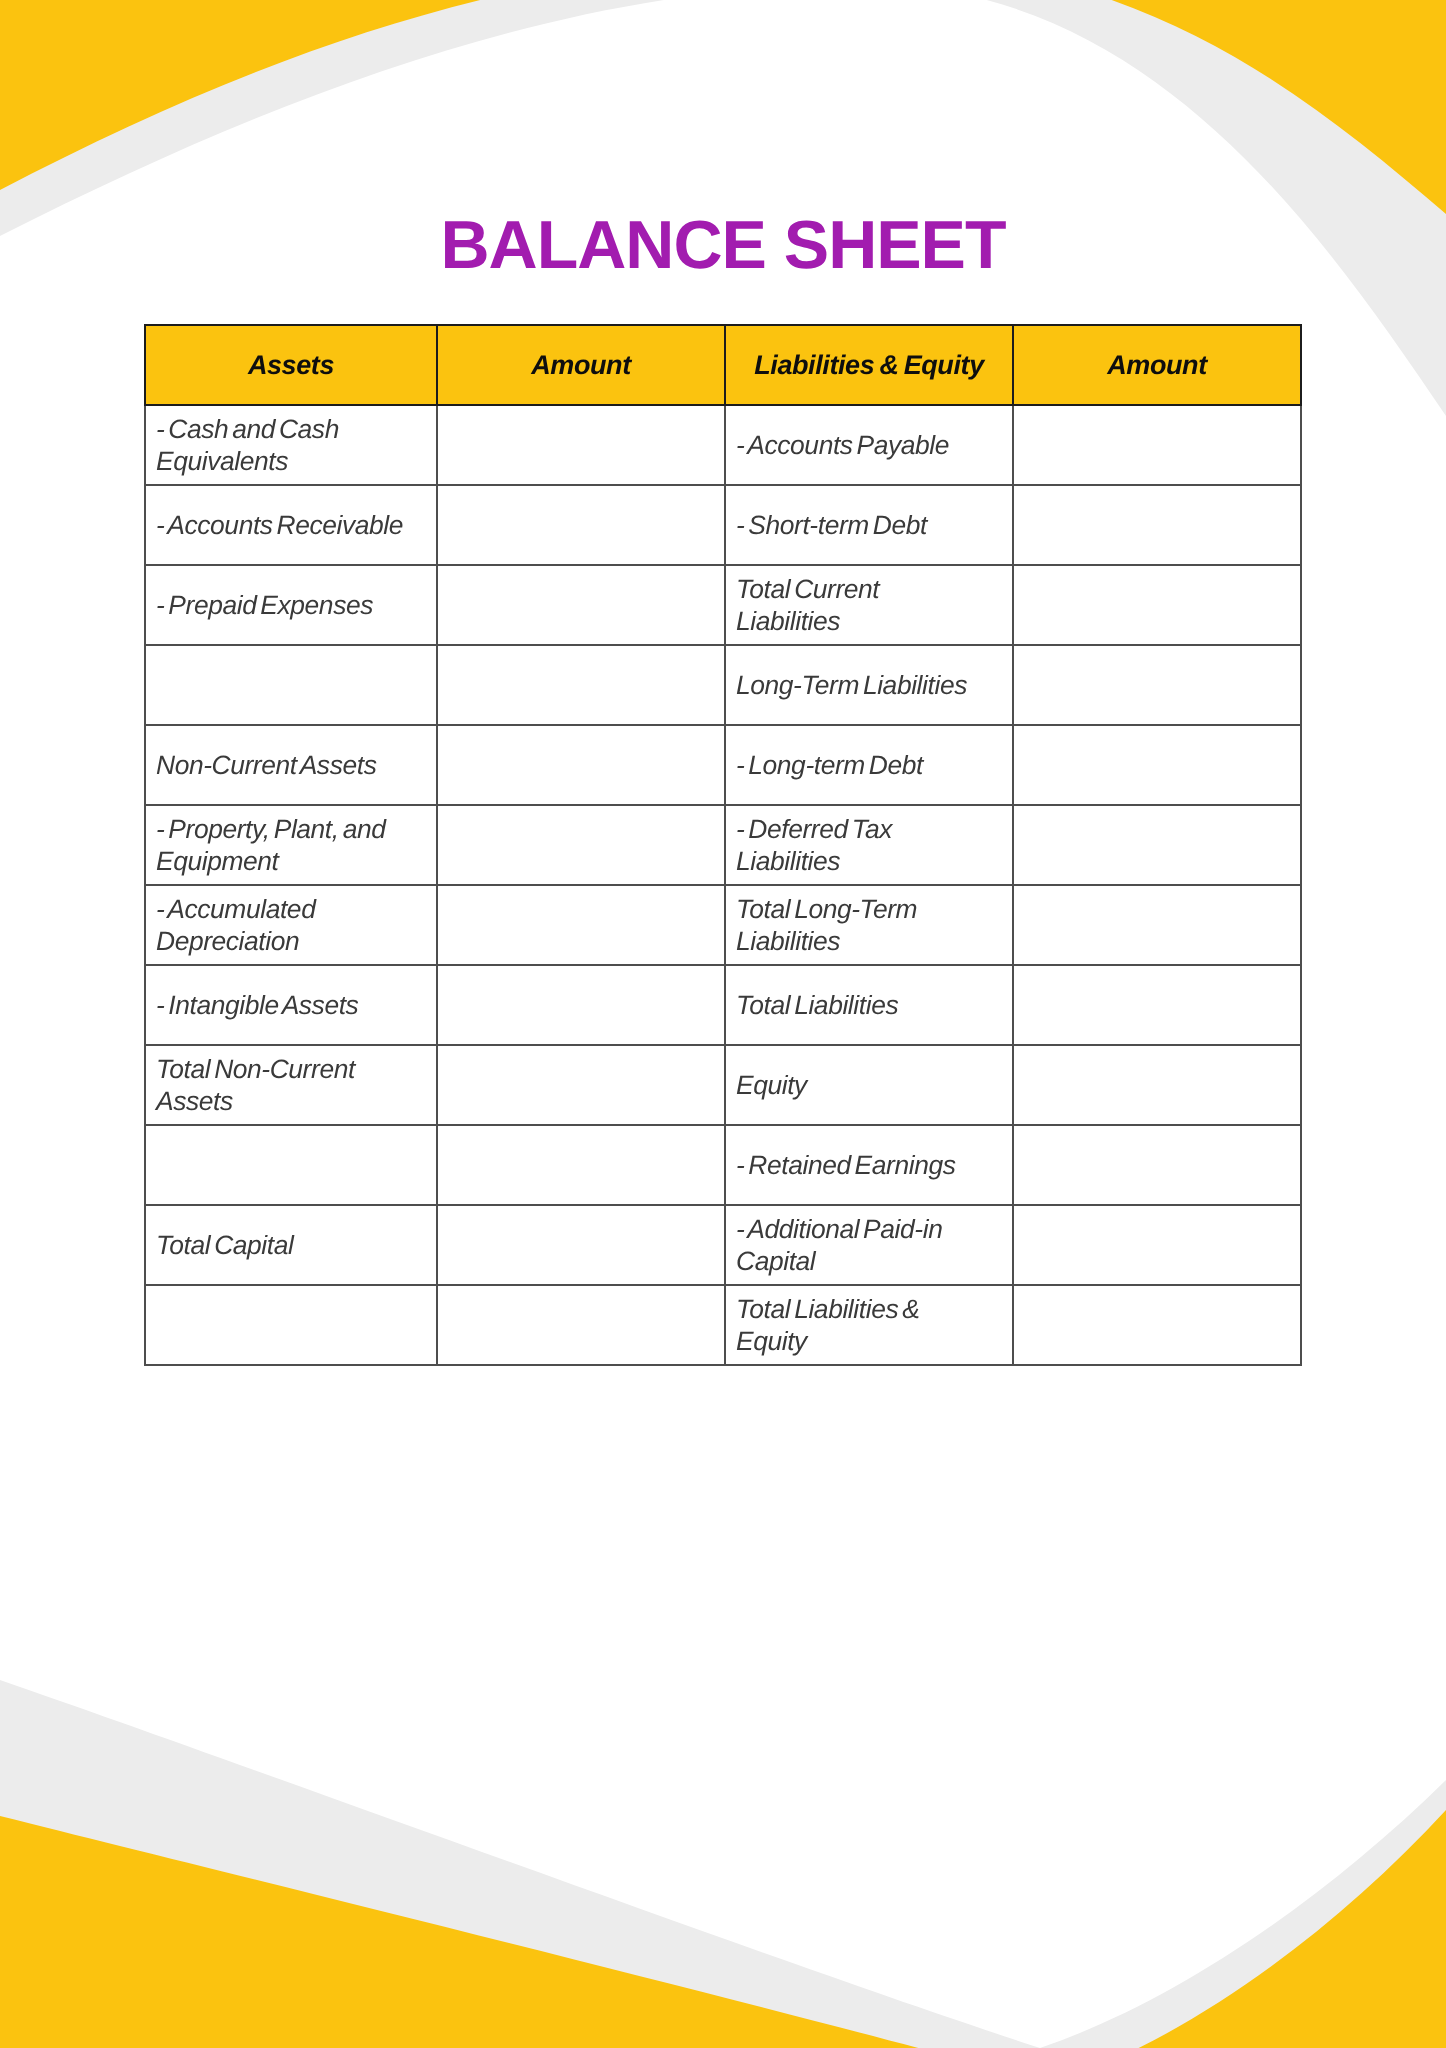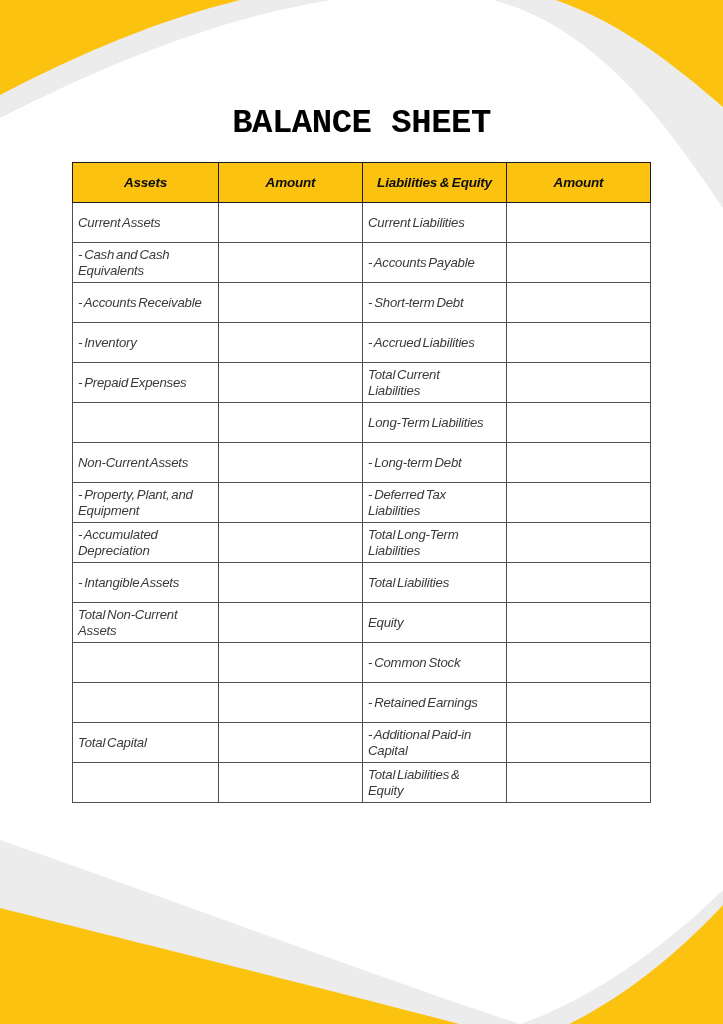--- a/index.html
+++ b/index.html
@@ -9,21 +9,21 @@
     font-family: "Liberation Sans", sans-serif;
     background: var(--yellow, #FBC30F);
   }
   .bg-svg { position: absolute; inset: 0; z-index: 0; display: block; }
   .page { position: absolute; inset: 0; z-index: 1; }
 
   .title {
     position: absolute; top: 104px; left: 0; width: 100%;
     margin: 0; text-align: center;
     font-size: 34px; font-weight: bold;
-    letter-spacing: -0.5px; color: #000000; font-family: Liberation Mono, monospace;
+    letter-spacing: -0.5px; color: #a21caf;
   }
 
   table.bs {
     position: absolute; left: 72px; top: 162px;
     width: 578px; border-collapse: collapse; table-layout: fixed; font-style: italic;
   }
   table.bs th {
     height: 40px; box-sizing: border-box;
     background: var(--yellow, #FBC30F);
     border: 1.5px solid #1c1c1c;
@@ -79,42 +79,30 @@
     <thead>
       <tr>
         <th>Assets</th>
         <th>Amount</th>
         <th>Liabilities &amp; Equity</th>
         <th>Amount</th>
       </tr>
     </thead>
     <tbody>
         <tr>
-          <td>Current Assets</td>
-          <td></td>
-          <td>Current Liabilities</td>
-          <td></td>
-        </tr>
-        <tr>
           <td>- Cash and Cash
 Equivalents</td>
           <td></td>
           <td>- Accounts Payable</td>
           <td></td>
         </tr>
         <tr>
           <td>- Accounts Receivable</td>
           <td></td>
           <td>- Short-term Debt</td>
-          <td></td>
-        </tr>
-        <tr>
-          <td>- Inventory</td>
-          <td></td>
-          <td>- Accrued Liabilities</td>
           <td></td>
         </tr>
         <tr>
           <td>- Prepaid Expenses</td>
           <td></td>
           <td>Total Current
 Liabilities</td>
           <td></td>
         </tr>
         <tr>
@@ -154,26 +142,20 @@
         <tr>
           <td>Total Non-Current
 Assets</td>
           <td></td>
           <td>Equity</td>
           <td></td>
         </tr>
         <tr>
           <td></td>
           <td></td>
-          <td>- Common Stock</td>
-          <td></td>
-        </tr>
-        <tr>
-          <td></td>
-          <td></td>
           <td>- Retained Earnings</td>
           <td></td>
         </tr>
         <tr>
           <td>Total Capital</td>
           <td></td>
           <td>- Additional Paid-in
 Capital</td>
           <td></td>
         </tr>

